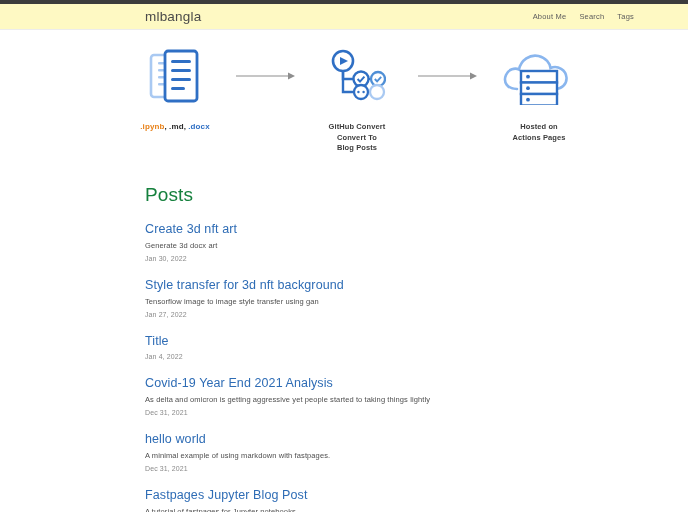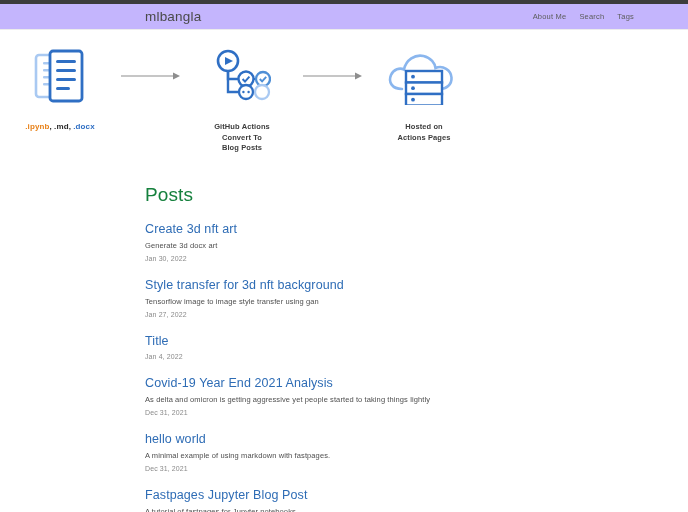--- a/index.html
+++ b/index.html
@@ -23,21 +23,21 @@
     background: #3c3c3c;
   }
 
   
   .site-header {
     height: 26px;
     border-bottom: 1px solid #ececec;
     display: flex;
     align-items: center;
     padding: 0 28px 0 0;
-    background: #c4b5fd;
+    background: #fef9c3;
     box-sizing: border-box;
   }
   .brand {
     margin-left: 145px;
     font-size: 13.5px;
     color: #4a4a4a;
     letter-spacing: 0.2px;
     font-weight: 400;
     text-decoration: none;
   }
@@ -52,20 +52,22 @@
     font-size: 7.5px;
     color: #5c5c5c;
     text-decoration: none;
     letter-spacing: 0.2px;
   }
 
   
   .hero {
     padding-top: 14px;
     display: flex;
+    justify-content: center;
+    padding-left: 26px;
   }
   .diagram {
     display: flex;
     align-items: flex-start;
     gap: 0px;
   }
   .node {
     width: 120px;
     display: flex;
     flex-direction: column;
@@ -195,21 +197,21 @@
           <line x1="40.5" y1="30" x2="43.5" y2="30" stroke="#2f6fc4" stroke-width="2.2"></line>
           <circle cx="50" cy="30" r="7" fill="#ffffff" stroke="#4f8fd6" stroke-width="2.3"></circle>
           <path d="M46.8 30 L49.1 32.4 L53.2 27.8" fill="none" stroke="#4f8fd6" stroke-width="1.9"></path>
           <circle cx="33" cy="43" r="7" fill="#ffffff" stroke="#2f6fc4" stroke-width="2.3"></circle>
           <circle cx="30.4" cy="43" r="1.2" fill="#2f6fc4"></circle>
           <circle cx="35.6" cy="43" r="1.2" fill="#2f6fc4"></circle>
           <circle cx="49" cy="43" r="7" fill="#ffffff" stroke="#a9c9f2" stroke-width="2.3"></circle>
         </svg>
       </div>
       <div class="caption">
-        <div>GitHub Actions</div>
+        <div>GitHub Convert</div>
         <div>Convert To</div>
         <div>Blog Posts</div>
       </div>
     </div>
 
     <div class="connector">
       <svg width="60" height="12" viewBox="0 0 60 12">
         <line x1="0" y1="6" x2="52" y2="6" stroke="#8e8e8e" stroke-width="1.1"></line>
         <polygon points="52,2.6 59,6 52,9.4" fill="#8e8e8e"></polygon>
       </svg>

